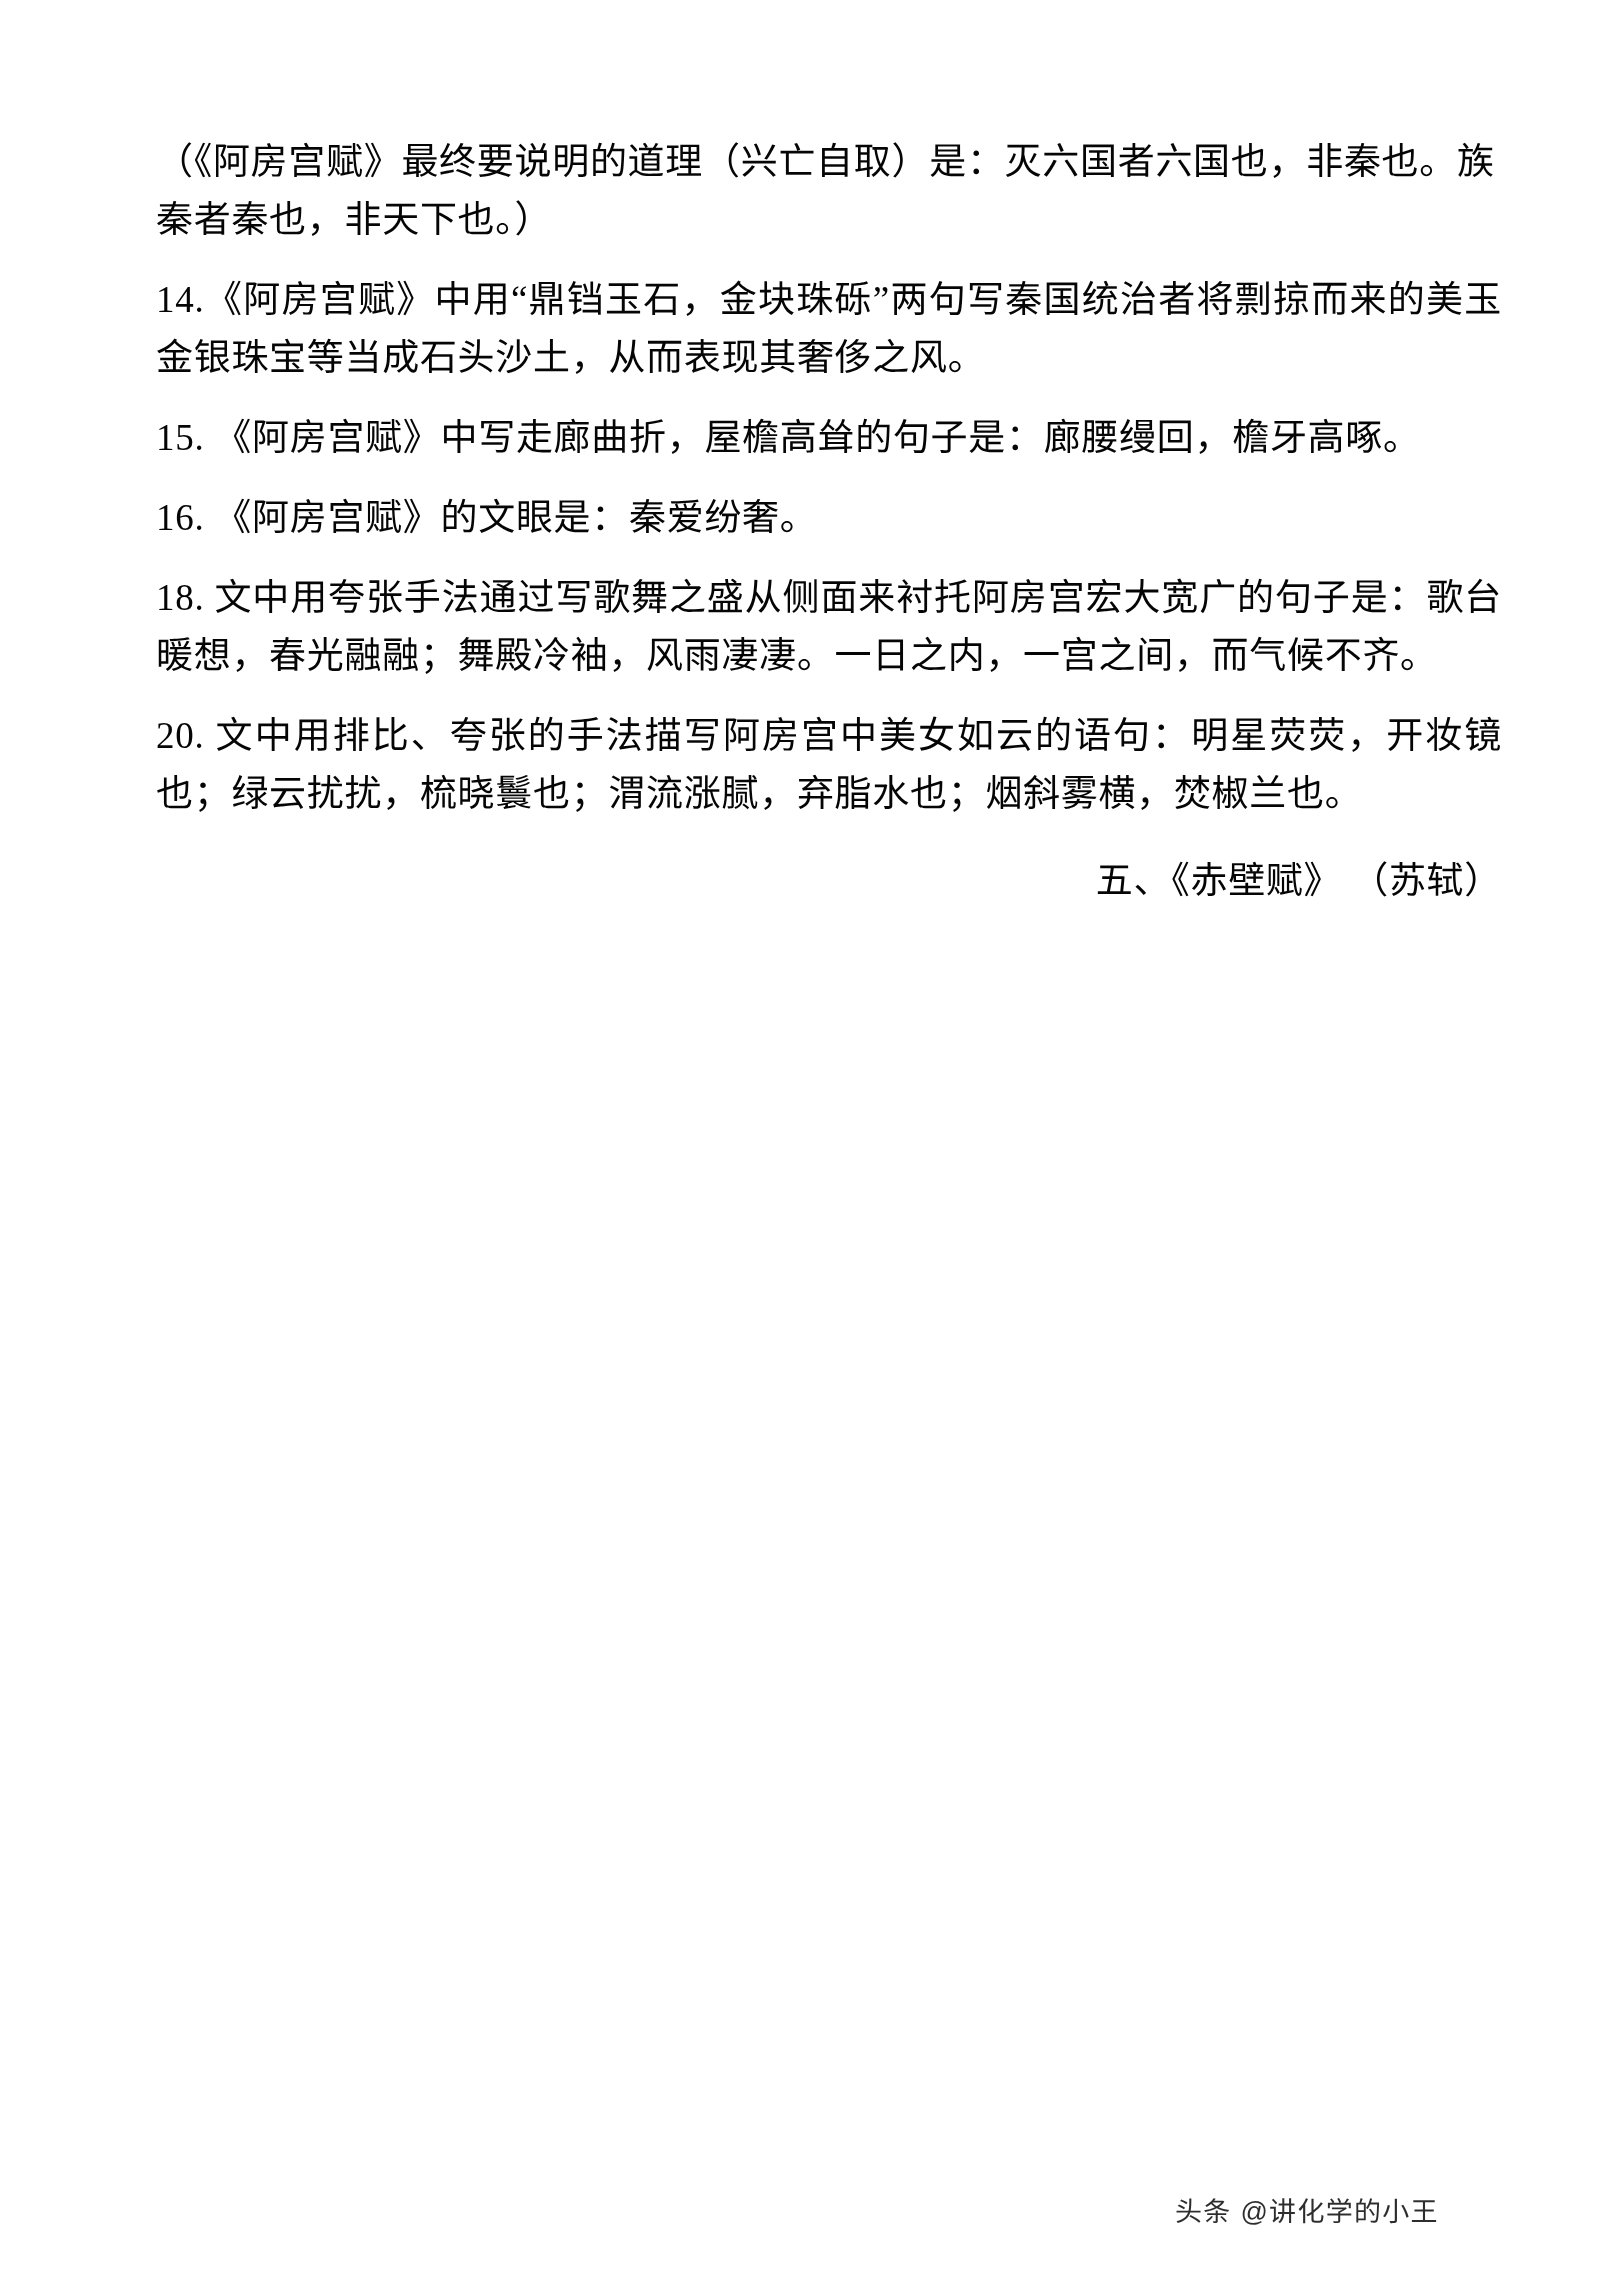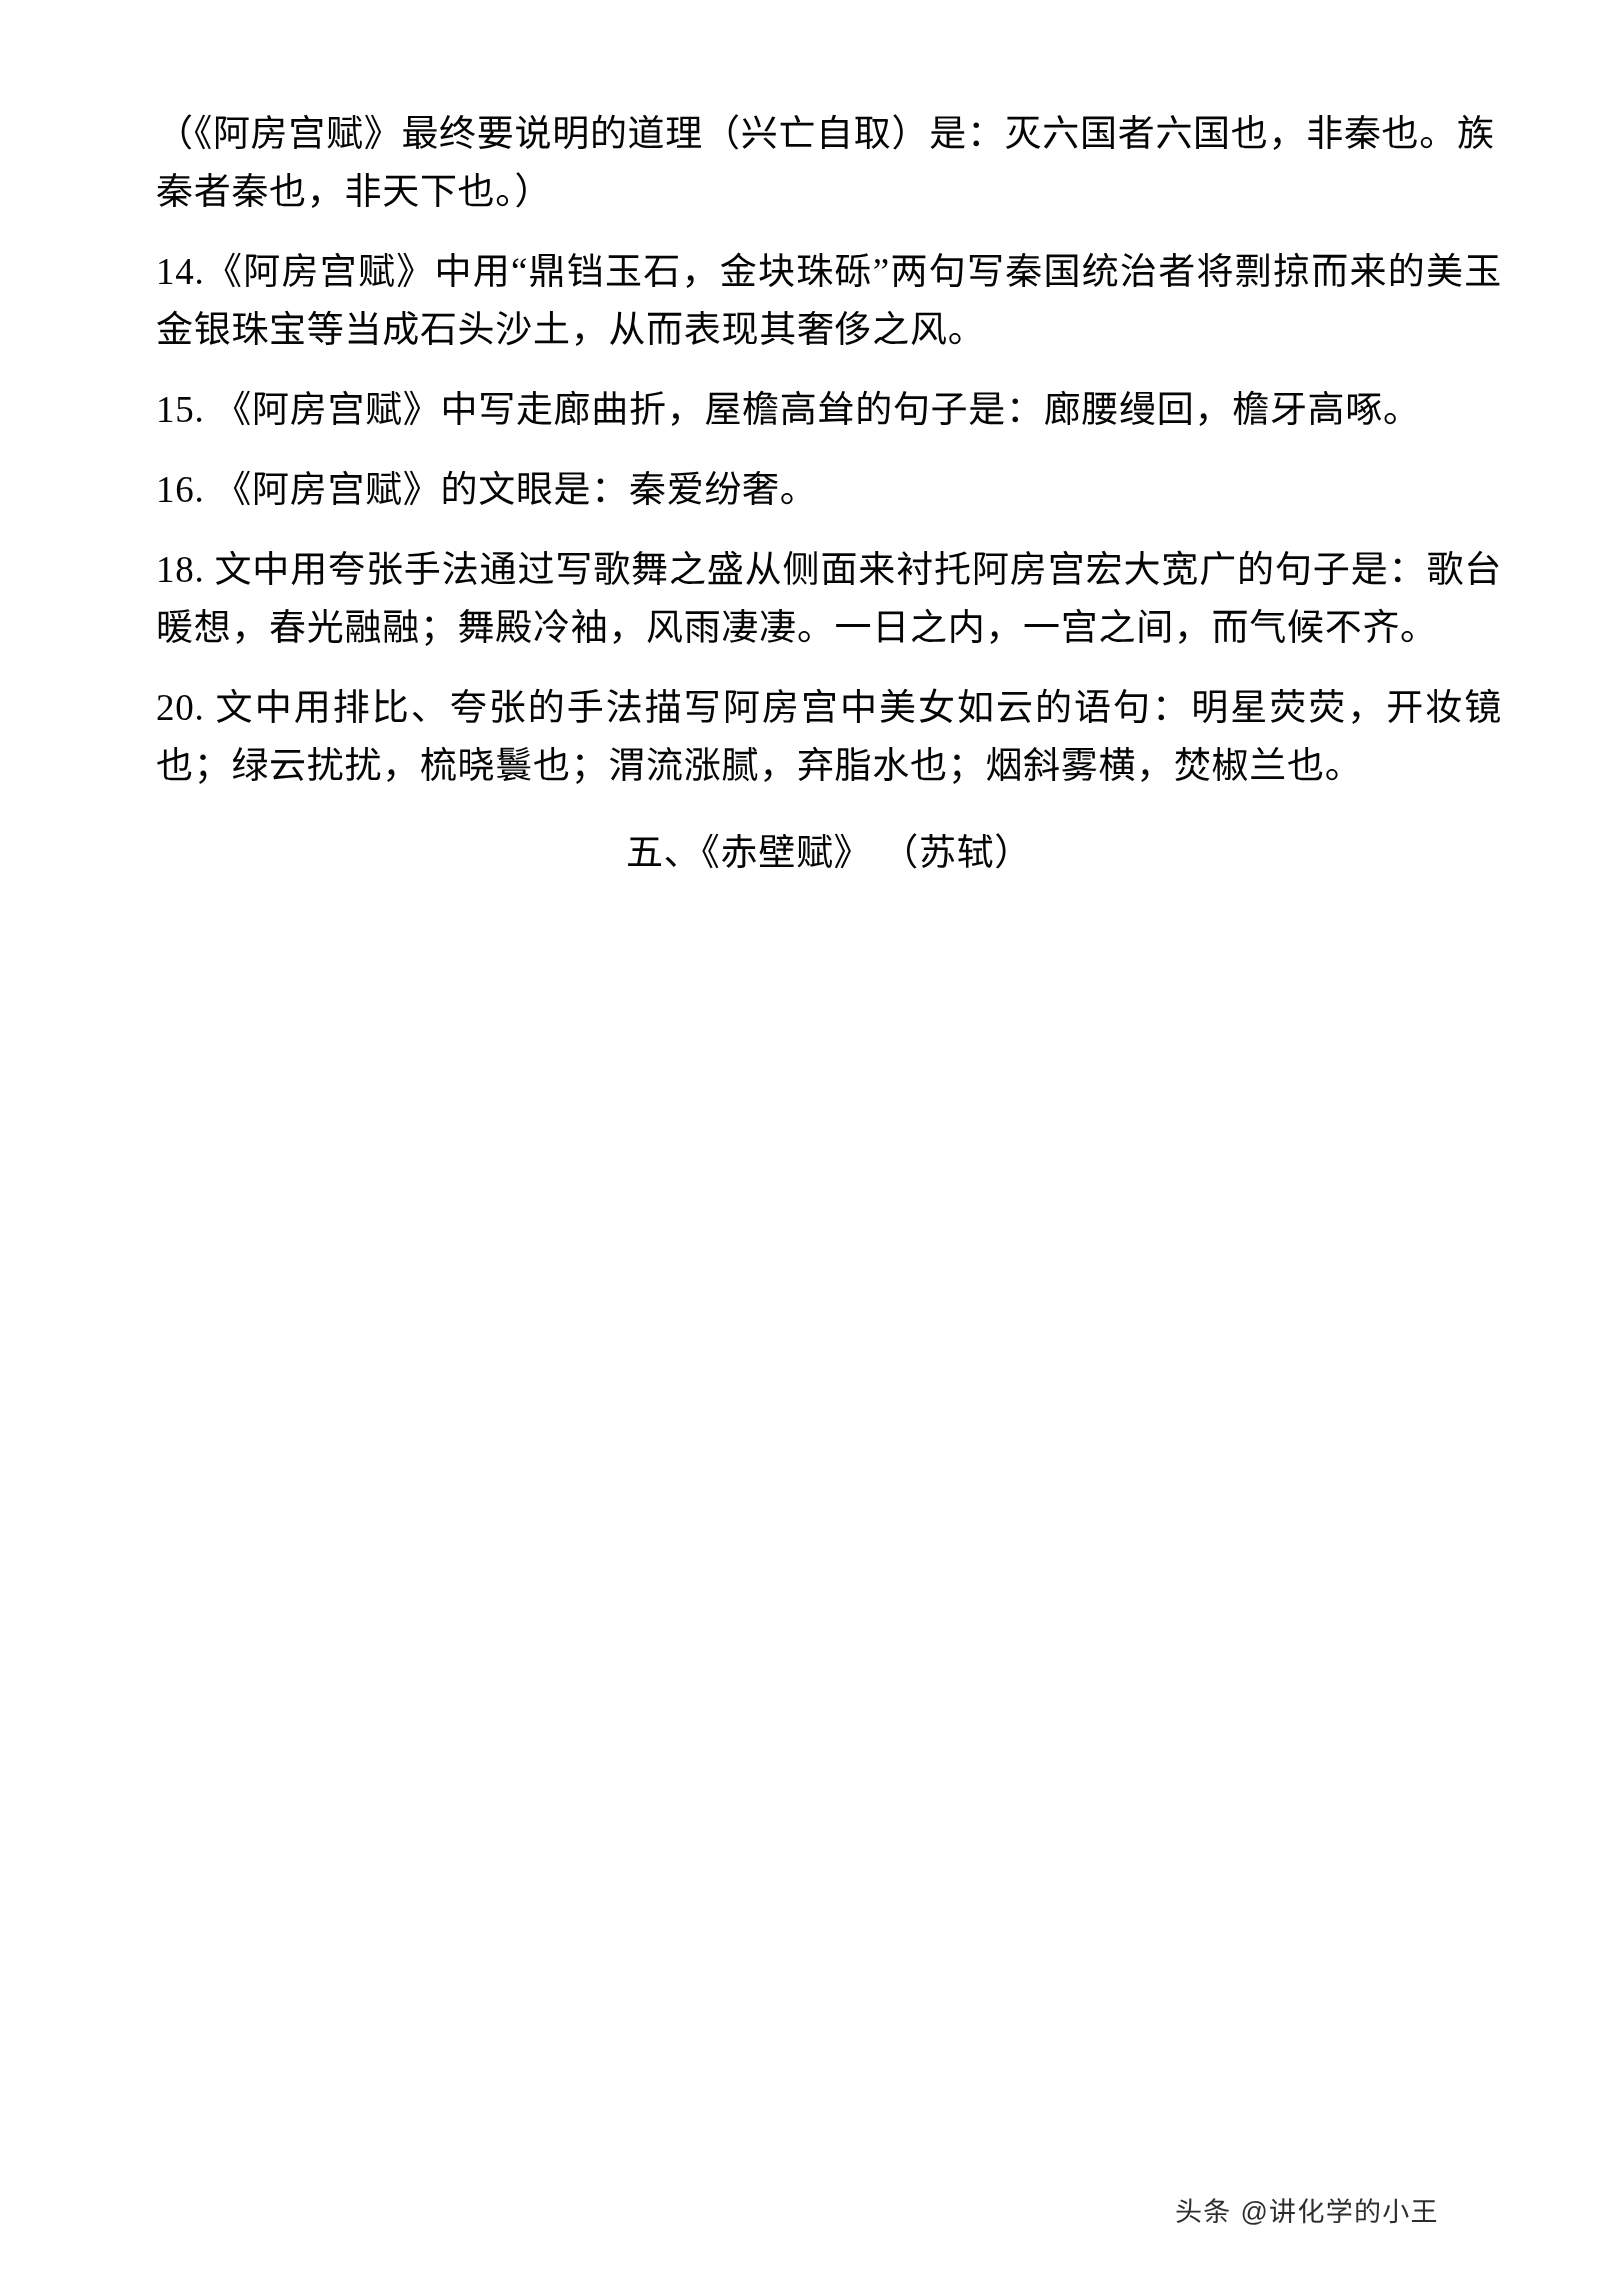--- a/index.html
+++ b/index.html
@@ -12,39 +12,39 @@
     position: relative;
     width: 1623px;
     height: 2295px;
     background: #ffffff;
     overflow: hidden;
     box-sizing: border-box;
   }
   #content {
     position: absolute;
     left: 156px;
-    top: 105px;
+    top: 133px;
     width: 1346px;
   }
   .para {
     font-family: "Liberation Serif", "DejaVu Serif", serif;
     font-size: 37px;
     line-height: 58px;
     color: #050505;
     text-align: justify;
     text-justify: inter-character;
     margin: 0 0 22px 0;
     letter-spacing: 0.7px;
     font-weight: 400;
     word-break: break-all;
   }
   .para.section-head {
     margin-top: 29px;
     margin-bottom: 0;
-    text-align: center;
+    text-align: right;
   }
   .para.note {
     text-align: left;
   }
   #watermark {
     position: absolute;
     left: 1175px;
     top: 2191px;
     font-family: "Liberation Sans", "DejaVu Sans", sans-serif;
     font-size: 27px;

